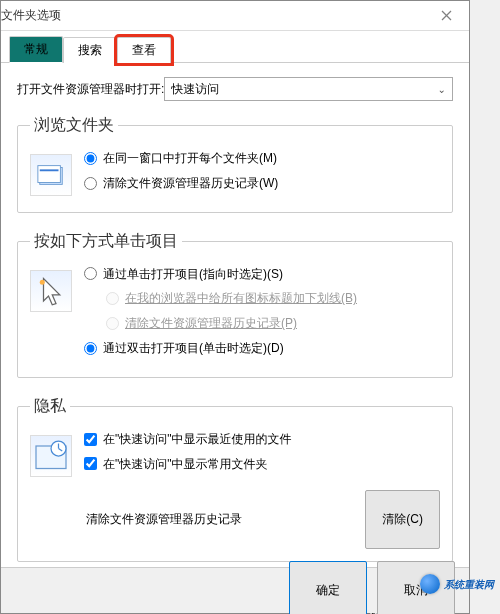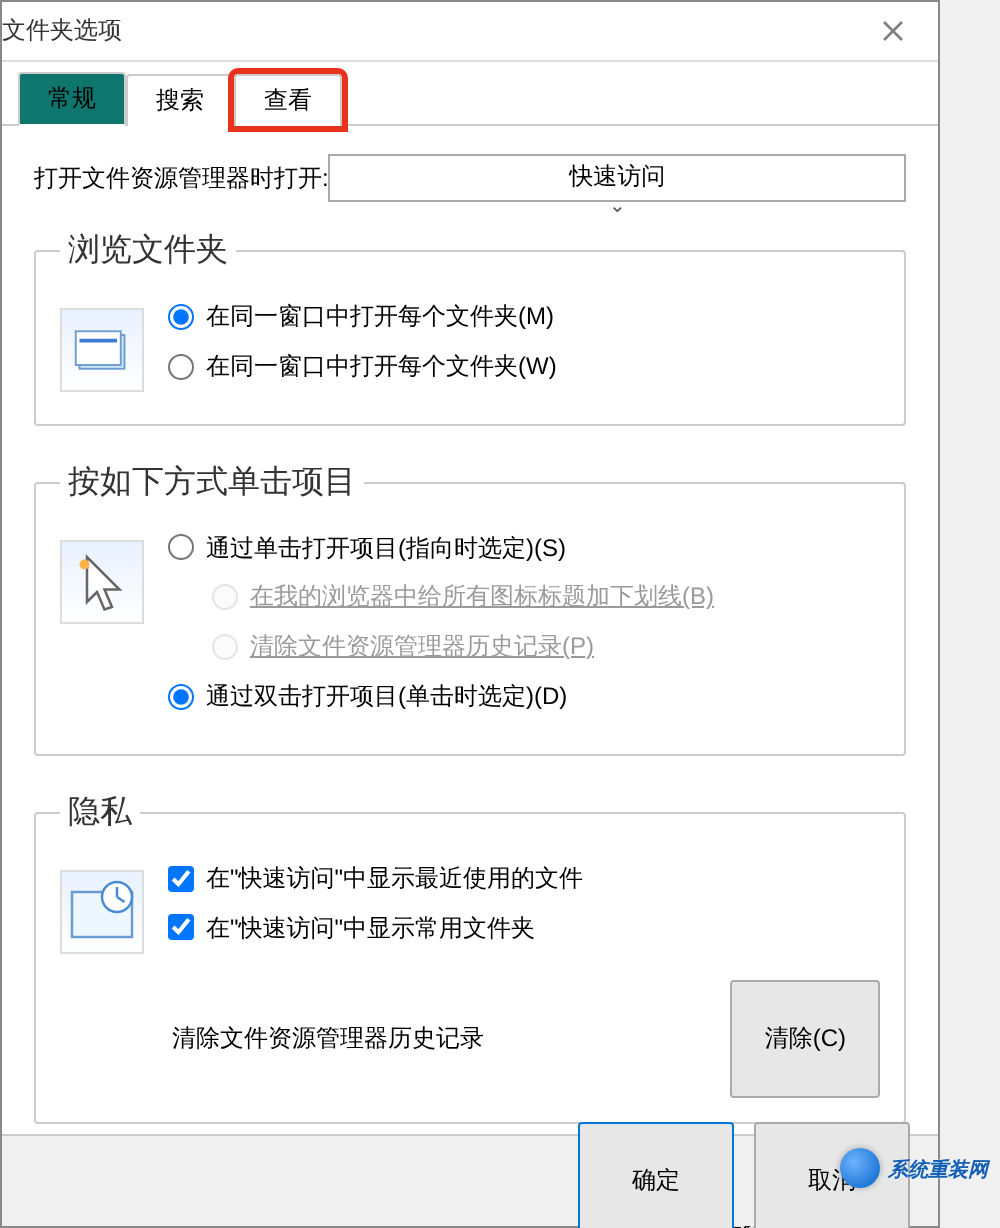--- a/index.html
+++ b/index.html
@@ -82,21 +82,20 @@
   }
   .select-box {
     width: 100%;
     height: 24px;
     border: 1px solid #aaa;
     padding: 2px 6px;
     background: #fff;
     display: flex;
     align-items: center;
     justify-content: space-between;
-    flex-direction: column;
   }
   .select-box .chev {
     font-size: 10px;
     color: #555;
   }
   fieldset.group {
     border: 1px solid #ccc;
     border-radius: 2px;
     padding: 14px 12px 12px 12px;
     margin-bottom: 18px;
@@ -244,21 +243,21 @@
               <rect x="4" y="10" width="20" height="2" fill="#3a7bd5"></rect>
             </svg>
         </div>
         <div class="opts">
           <div class="optline">
             <input type="radio" name="browse" checked="" style="">
             <label>在同一窗口中打开每个文件夹(M)</label>
           </div>
           <div class="optline">
             <input type="radio" name="browse" style="">
-            <label>在同一窗口中打开每个文件夹(W)</label>
+            <label>清除文件资源管理器历史记录(W)</label>
           </div>
         </div>
       </div>
     </fieldset>
 
     <fieldset class="group">
       <legend>按如下方式单击项目</legend>
       <div class="inner-flex">
         <div class="icon-placeholder">
           <svg viewBox="0 0 32 32">

